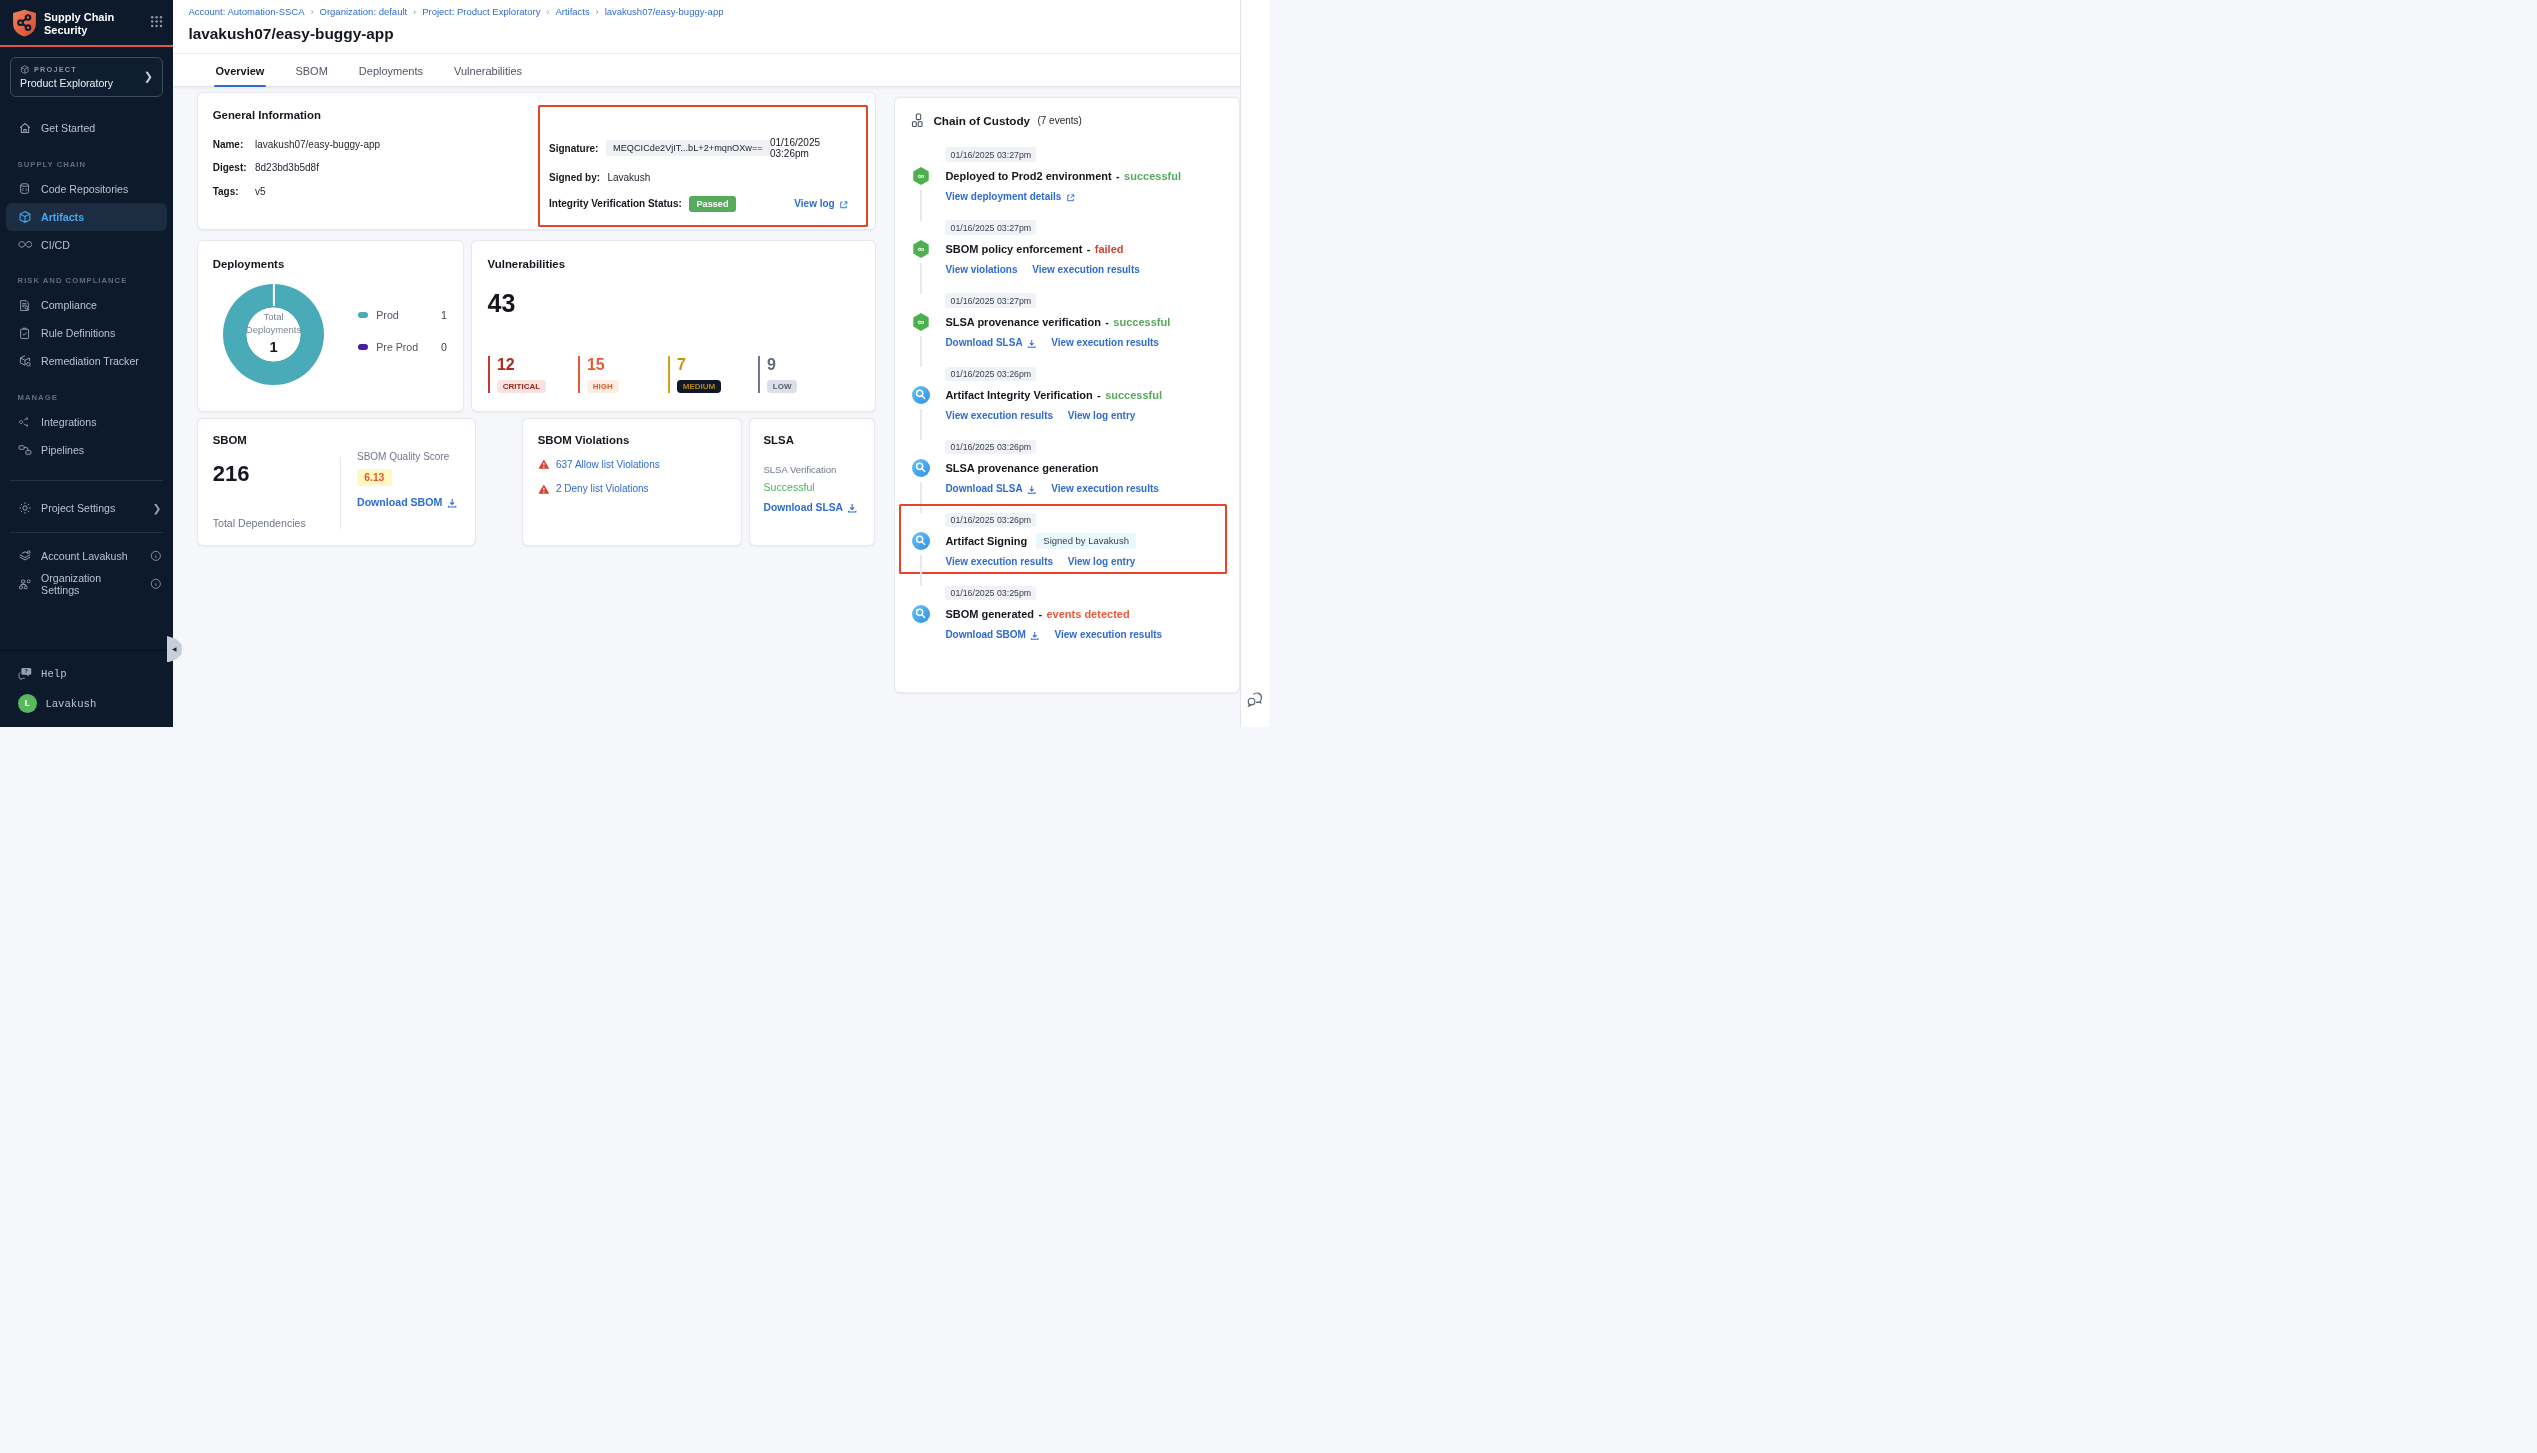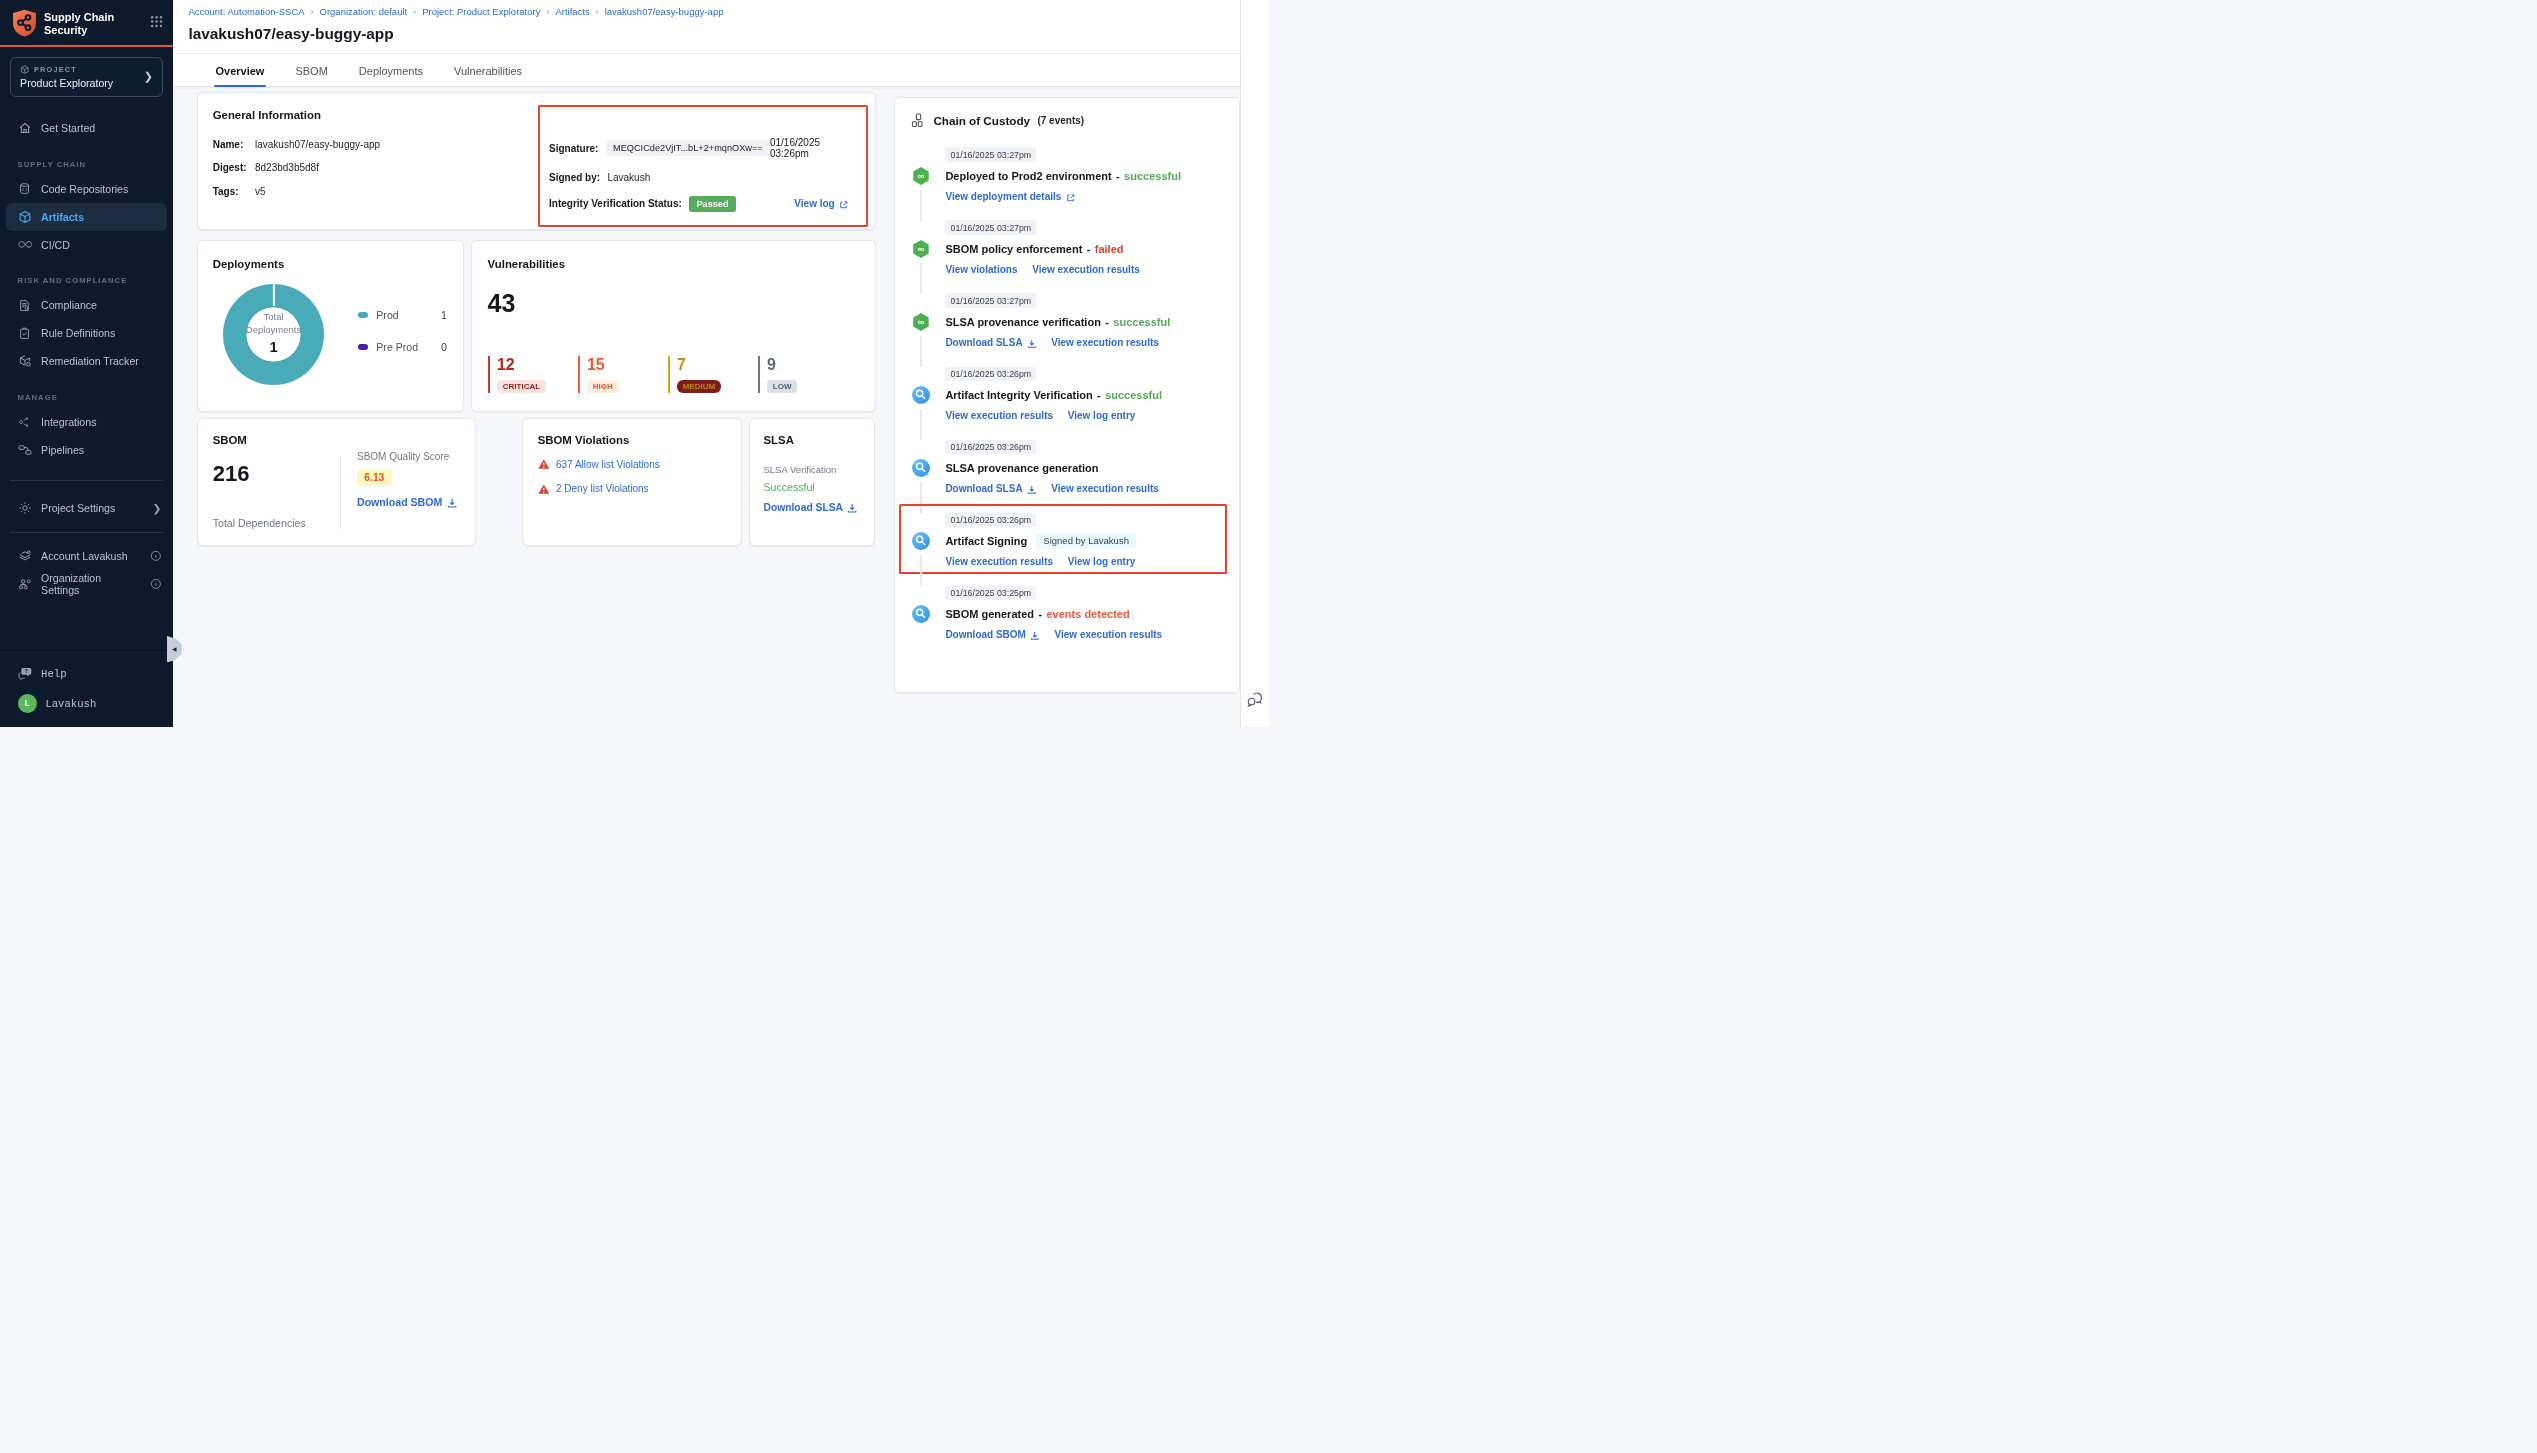--- a/index.html
+++ b/index.html
@@ -91,21 +91,21 @@
   .leg-val { margin-left:auto; color:#3A4250; }
 
   .vuln-card { width:405px; height:172px; padding:17.6px 16px; position:relative; }
   .vuln-total { font-size:25px; font-weight:bold; color:#14181E; margin-top:19px; }
   .sev-row { position:absolute; left:16px; bottom:17.6px; display:flex; }
   .sev { border-left:2.2px solid; padding-left:7.3px; width:71px; margin-right:19px; }
   .sev-count { font-size:16px; font-weight:bold; }
   .sev-badge { display:inline-block; margin-top:5.9px; font-size:8px; font-weight:bold; padding:2.2px 5.9px; border-radius:3.7px; white-space:nowrap; }
   .sev-critical { border-color:#C7392B; } .sev-critical .sev-count{color:#AE2A19;} .sev-critical .sev-badge{background:#F8E3E0;color:#9C261D;}
   .sev-high { border-color:#E8593A; } .sev-high .sev-count{color:#E8593A;} .sev-high .sev-badge{background:#FDEEE3;color:#E0592E;}
-  .sev-medium { border-color:#D4A319; } .sev-medium .sev-count{color:#C8920F;} .sev-medium .sev-badge{background:#7f1d1d;color:#B8860B;border-radius:6px;}
+  .sev-medium { border-color:#D4A319; } .sev-medium .sev-count{color:#C8920F;} .sev-medium .sev-badge{background:#0f172a;color:#B8860B;}
   .sev-low { border-color:#6F7689; } .sev-low .sev-count{color:#5F6B7A;} .sev-low .sev-badge{background:#DCDFE7;color:#565D6D;}
 
   
   .row3 { display:flex; }
   .sbom-card { width:279px; height:128px; padding:14.7px 14.7px; position:relative; margin-right:46px; }
   .sbom-total { font-size:22px; font-weight:bold; margin-top:14.7px; }
   .sbom-dep-label { position:absolute; left:14.7px; bottom:16px; font-size:10.6px; color:#6F7887; }
   .sbom-divider { position:absolute; left:142px; top:38px; bottom:16px; width:0.7px; background:#E6E8EE; }
   .sbom-right { position:absolute; left:159px; top:32px; }
   .score-label { font-size:10px; color:#6F7887; }
@@ -117,21 +117,21 @@
   .viol-link { font-weight:normal; }
   .slsa-card { width:126px; height:128px; padding:14.7px 13.2px; }
   .slsa-ver { margin-top:17.6px; font-size:9.5px; color:#6F7887; }
   .slsa-status { margin-top:6.6px; font-size:10.6px; color:#52B055; }
   .slsa-dl { margin-top:8.8px; font-size:10.3px; }
 
   
   .coc-card { width:408px; height:596px; margin-top:5px; padding:14.7px 14.7px 0 16px; position:relative; }
   .coc-hdr { display:flex; align-items:center; gap:7.3px; }
   .coc-title { font-size:11.7px; font-weight:bold; }
-  .coc-count { font-size:10px; color:#22272E;font-weight:bold; }
+  .coc-count { font-size:10px; color:#22272E; }
   .events { margin-top:19px; }
   .event { position:relative; padding-left:34px; margin-bottom:17.6px; }
   .ts-badge { display:inline-block; background:#F1F2F8; color:#3A4250; font-size:8.8px; padding:2.2px 5.1px; border-radius:2.9px; }
   .evt-title-row { margin-top:5.1px; display:flex; align-items:center; font-size:11px; color:#14181E; font-weight:bold; gap:4.4px; min-height:17.6px; }
   .evt-sep { font-weight:bold; color:#14181E; }
   .evt-status { font-weight:bold; }
   .st-green { color:#57A85C; } .st-red { color:#D6402F; } .st-orange { color:#E8593A; }
   .evt-links { margin-top:6.6px; display:flex; gap:14.7px; align-items:center; }
   .evt-icon { position:absolute; left:0; top:19px; width:20px; height:20px; }
   .event:not(:last-child)::after { content:""; position:absolute; left:8.8px; top:43px; bottom:-19px; width:1.5px; background:#E7E9F0; }

